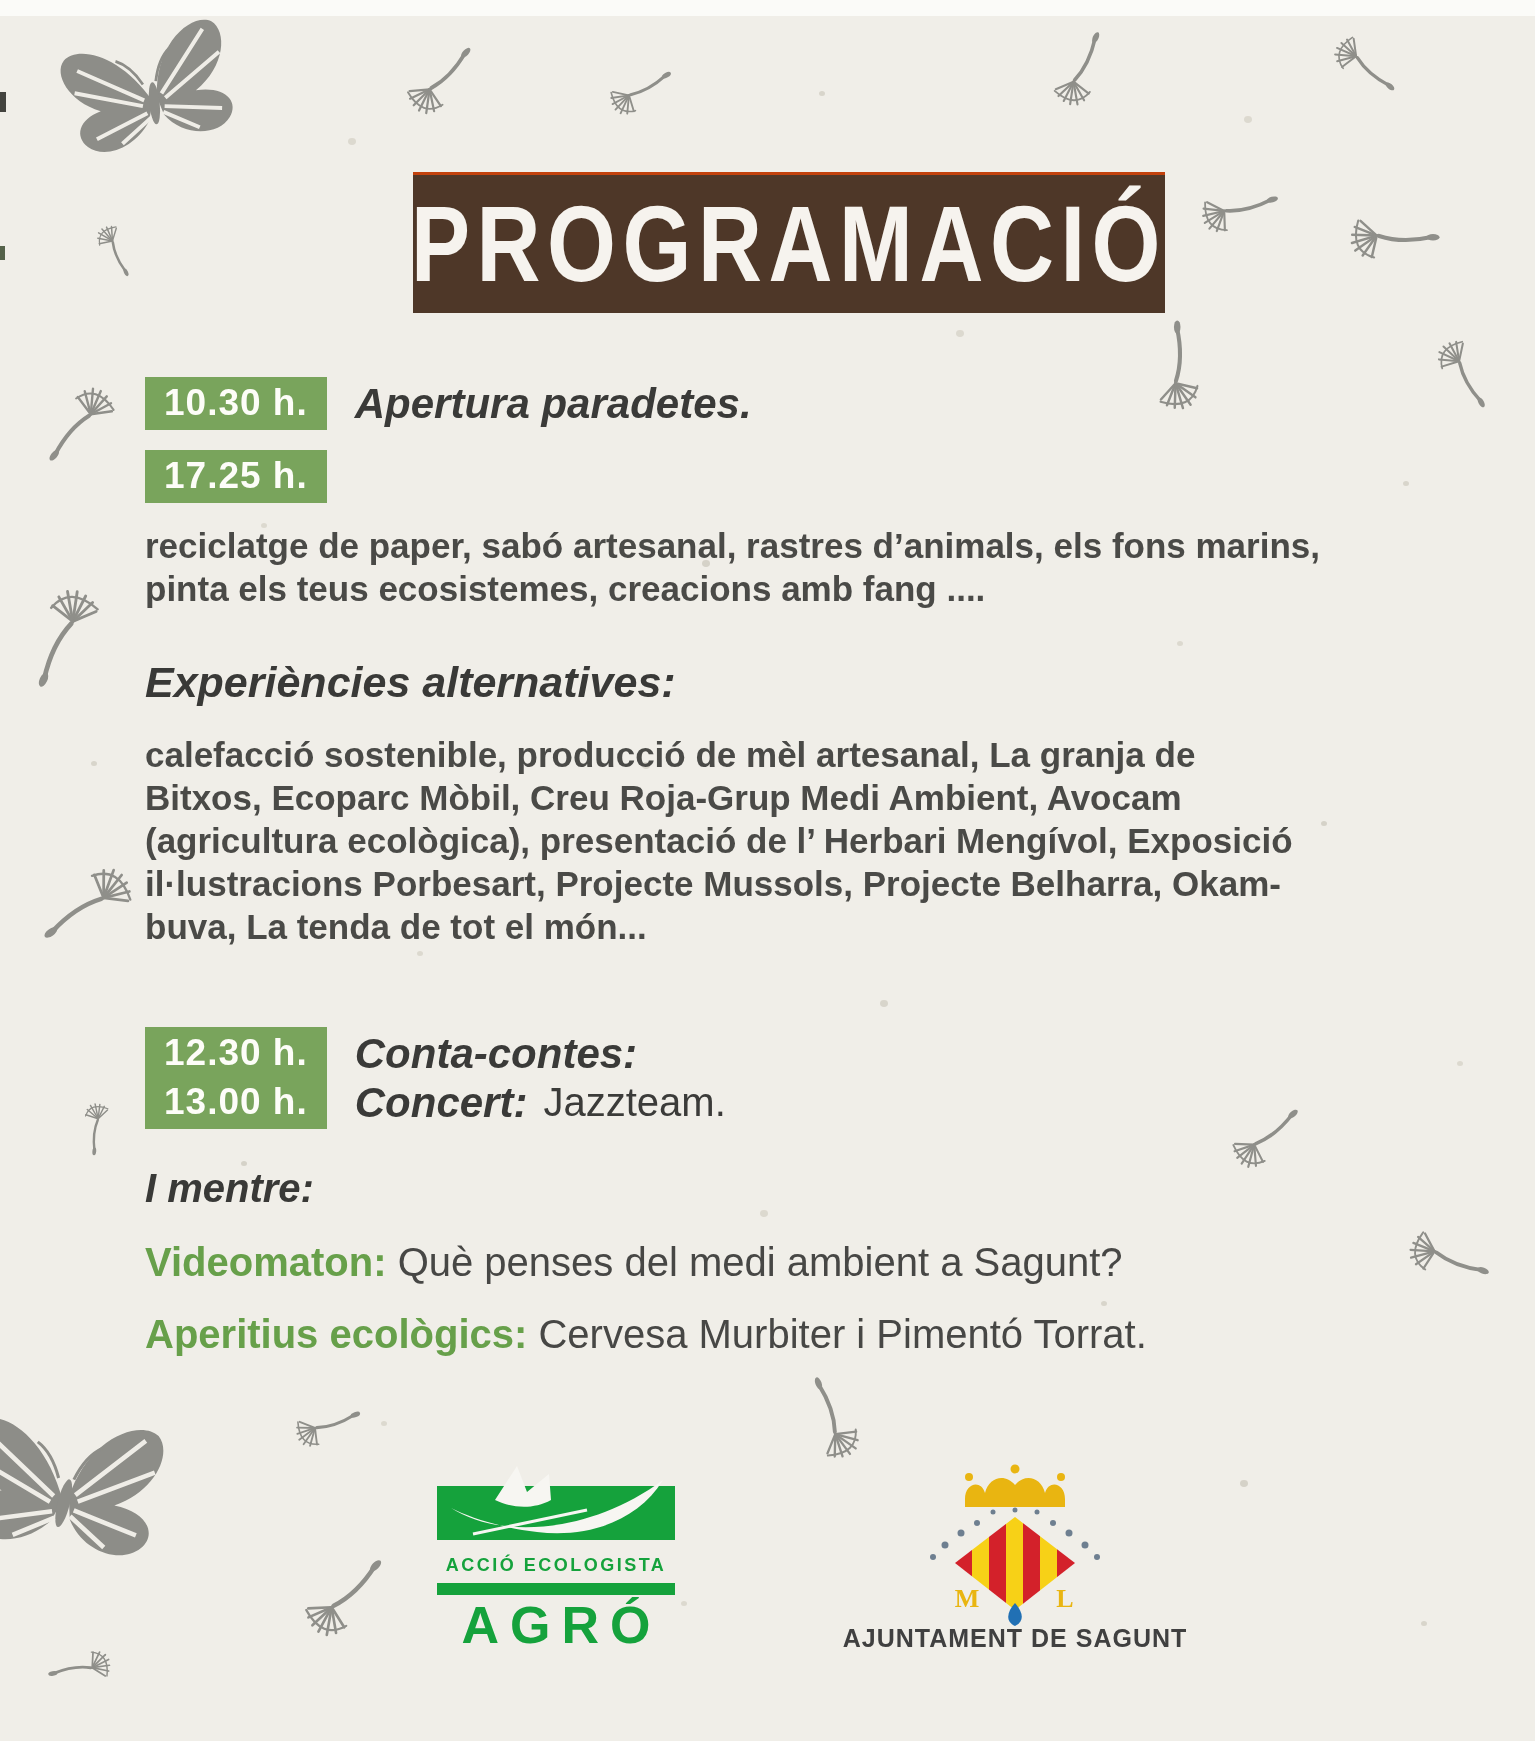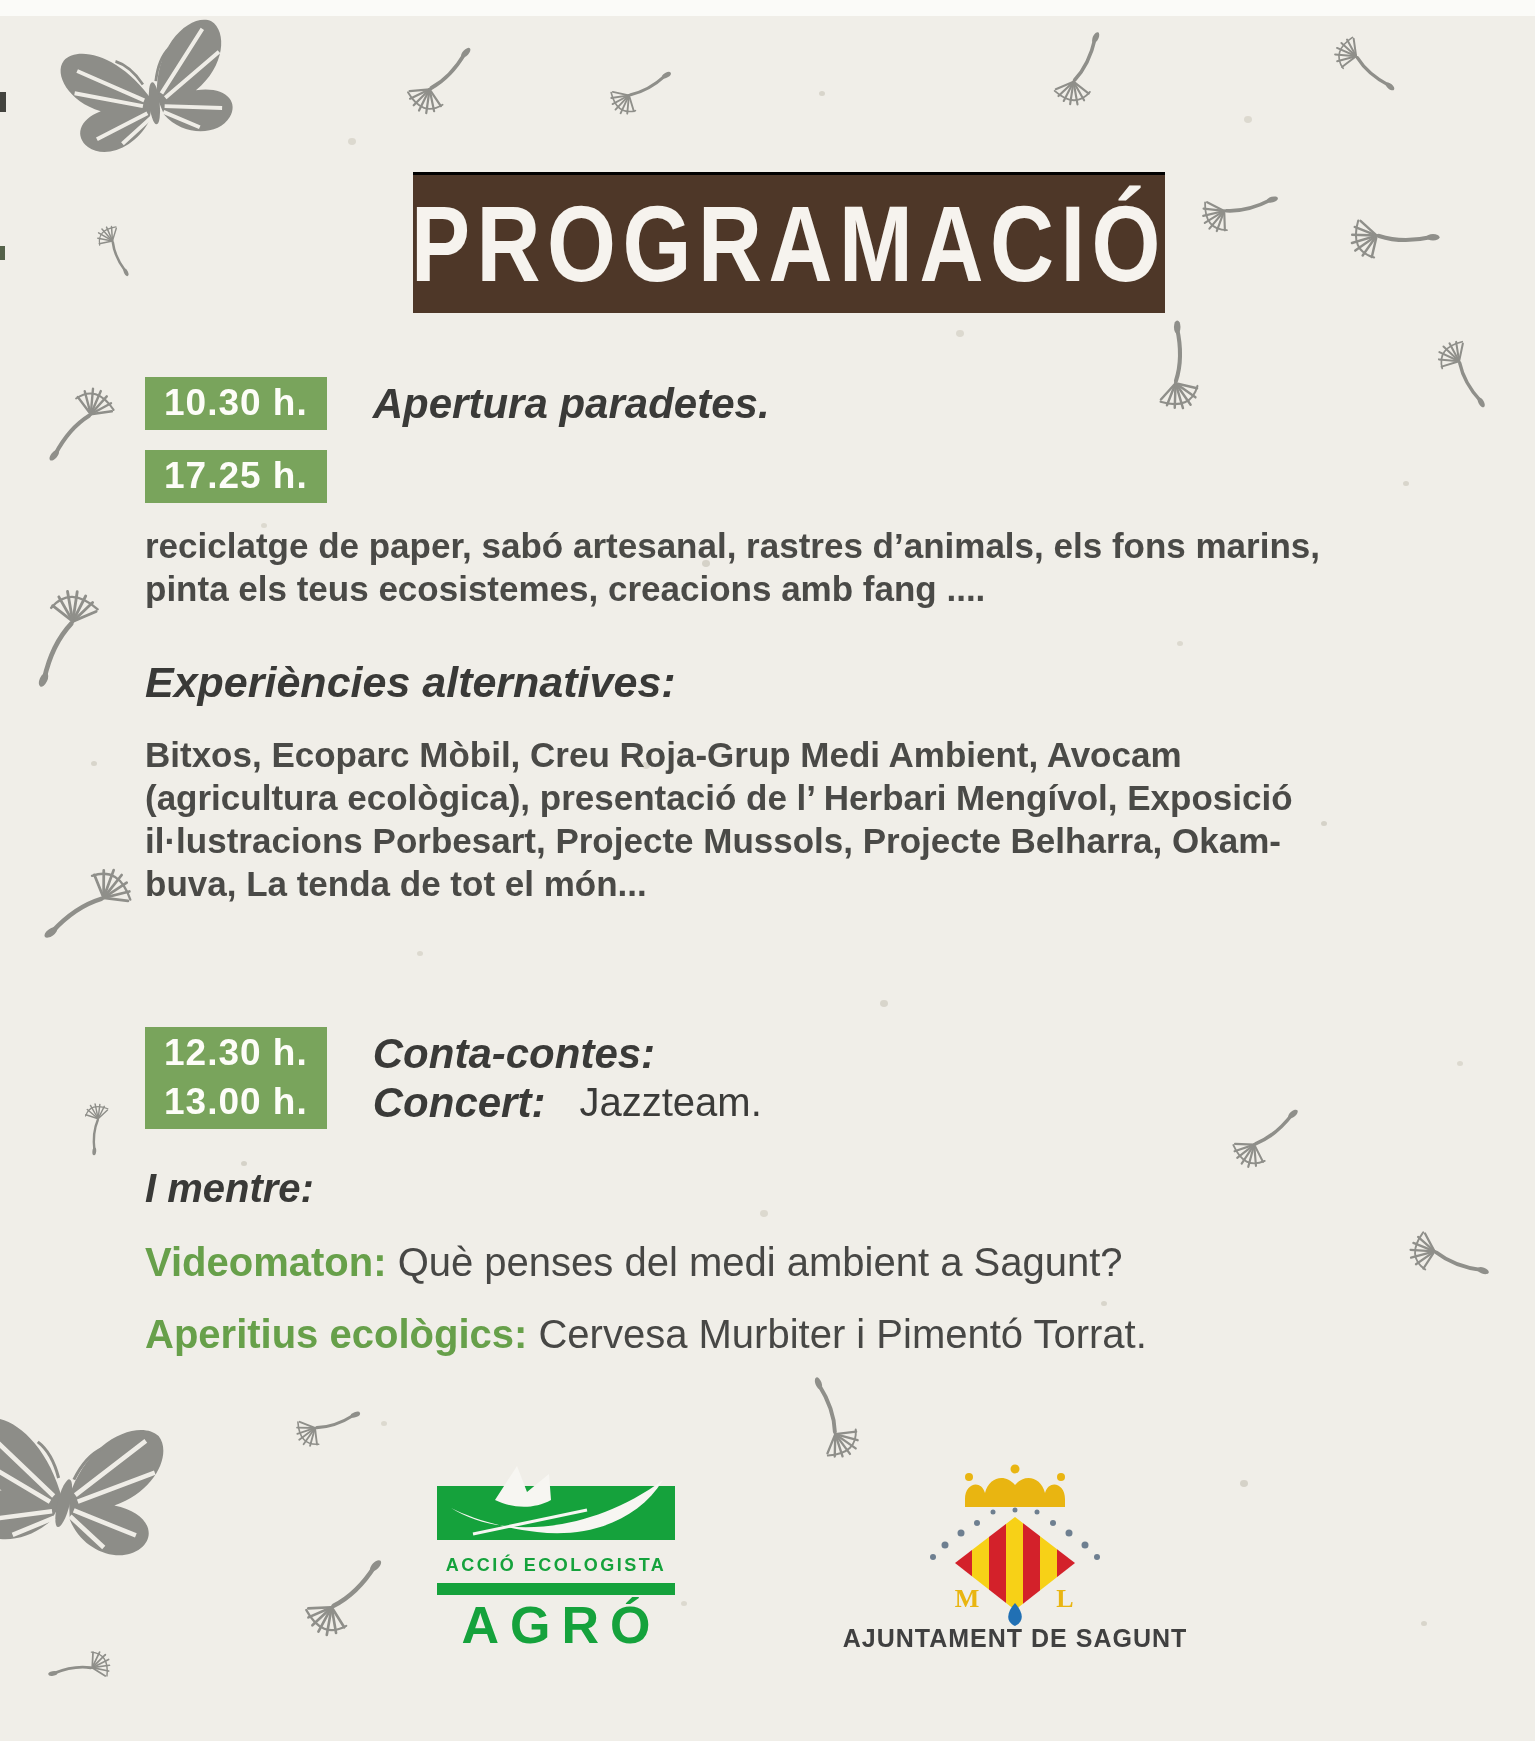--- a/index.html
+++ b/index.html
@@ -20,29 +20,29 @@
       644px 764px 0 2px #dcd9cf, 1322px 822px 0 1px #d5d2c8, 418px 952px 0 1px #dcd9cf,
       882px 1002px 0 2px #d8d5cb, 1458px 1062px 0 1px #dcd9cf, 242px 1162px 0 1px #d5d2c8,
       762px 1212px 0 2px #dcd9cf, 1102px 1302px 0 1px #d8d5cb, 382px 1422px 0 1px #dcd9cf,
       1242px 1482px 0 2px #d5d2c8, 682px 1602px 0 1px #dcd9cf, 1422px 1622px 0 1px #d8d5cb;
   }
   .deco{position:absolute;}
   .deco svg{display:block;width:100%;height:100%;}
 
   .banner{
     position:absolute;left:413px;top:172px;width:752px;height:138px;
-    background:#4e3728;border-top:3px solid #000000;
+    background:#4e3728;border-top:3px solid #c2410c;
     display:flex;align-items:center;justify-content:center;
   }
   .banner .title{
     color:#f6f3ee;font-weight:700;font-size:108px;letter-spacing:8px;
     transform:scaleX(0.82);white-space:nowrap;line-height:1;
   }
 
-  .row{position:absolute;left:145px;display:flex;align-items:center;gap:46px;white-space:nowrap;}
+  .row{position:absolute;left:145px;display:flex;align-items:center;gap:28px;white-space:nowrap;}
   .badge{
     background:#79a45c;color:#fdfdf8;font-weight:700;font-size:37px;
     padding:7px 19px 9px;line-height:1;letter-spacing:1px;
   }
   .item-title{font-size:42px;font-style:italic;font-weight:700;color:#3a3a38;}
   .item-detail{font-size:40px;font-weight:400;color:#48484
 6;}
 
   .para{position:absolute;left:145px;font-size:35px;line-height:43px;font-weight:700;color:#4a4a47;white-space:nowrap;}
   .heading{position:absolute;left:145px;font-size:43px;font-style:italic;font-weight:700;color:#393937;white-space:nowrap;}
@@ -226,20 +226,21 @@
   </div>
 
   <div class="para" style="top:524px">
     <div>reciclatge de paper, sabó artesanal, rastres d’animals, els fons marins,</div>
     <div>pinta els teus ecosistemes, creacions amb fang ....</div>
   </div>
 
   <h2 class="heading" style="top:658px;margin:0">Experiències alternatives:</h2>
 
   <div class="para" style="top:733px">
+    <div>calefacció sostenible, producció de mèl artesanal, La granja de</div>
     <div>Bitxos, Ecoparc Mòbil, Creu Roja-Grup Medi Ambient, Avocam</div>
     <div>(agricultura ecològica), presentació de l’ Herbari Mengívol, Exposició</div>
     <div>il·lustracions Porbesart, Projecte Mussols, Projecte Belharra, Okam-</div>
     <div>buva, La tenda de tot el món...</div>
   </div>
 
   <div class="row" style="top:1027px">
     <span class="badge">12.30 h.</span>
     <span class="item-title">Conta-contes:</span>
   </div>

